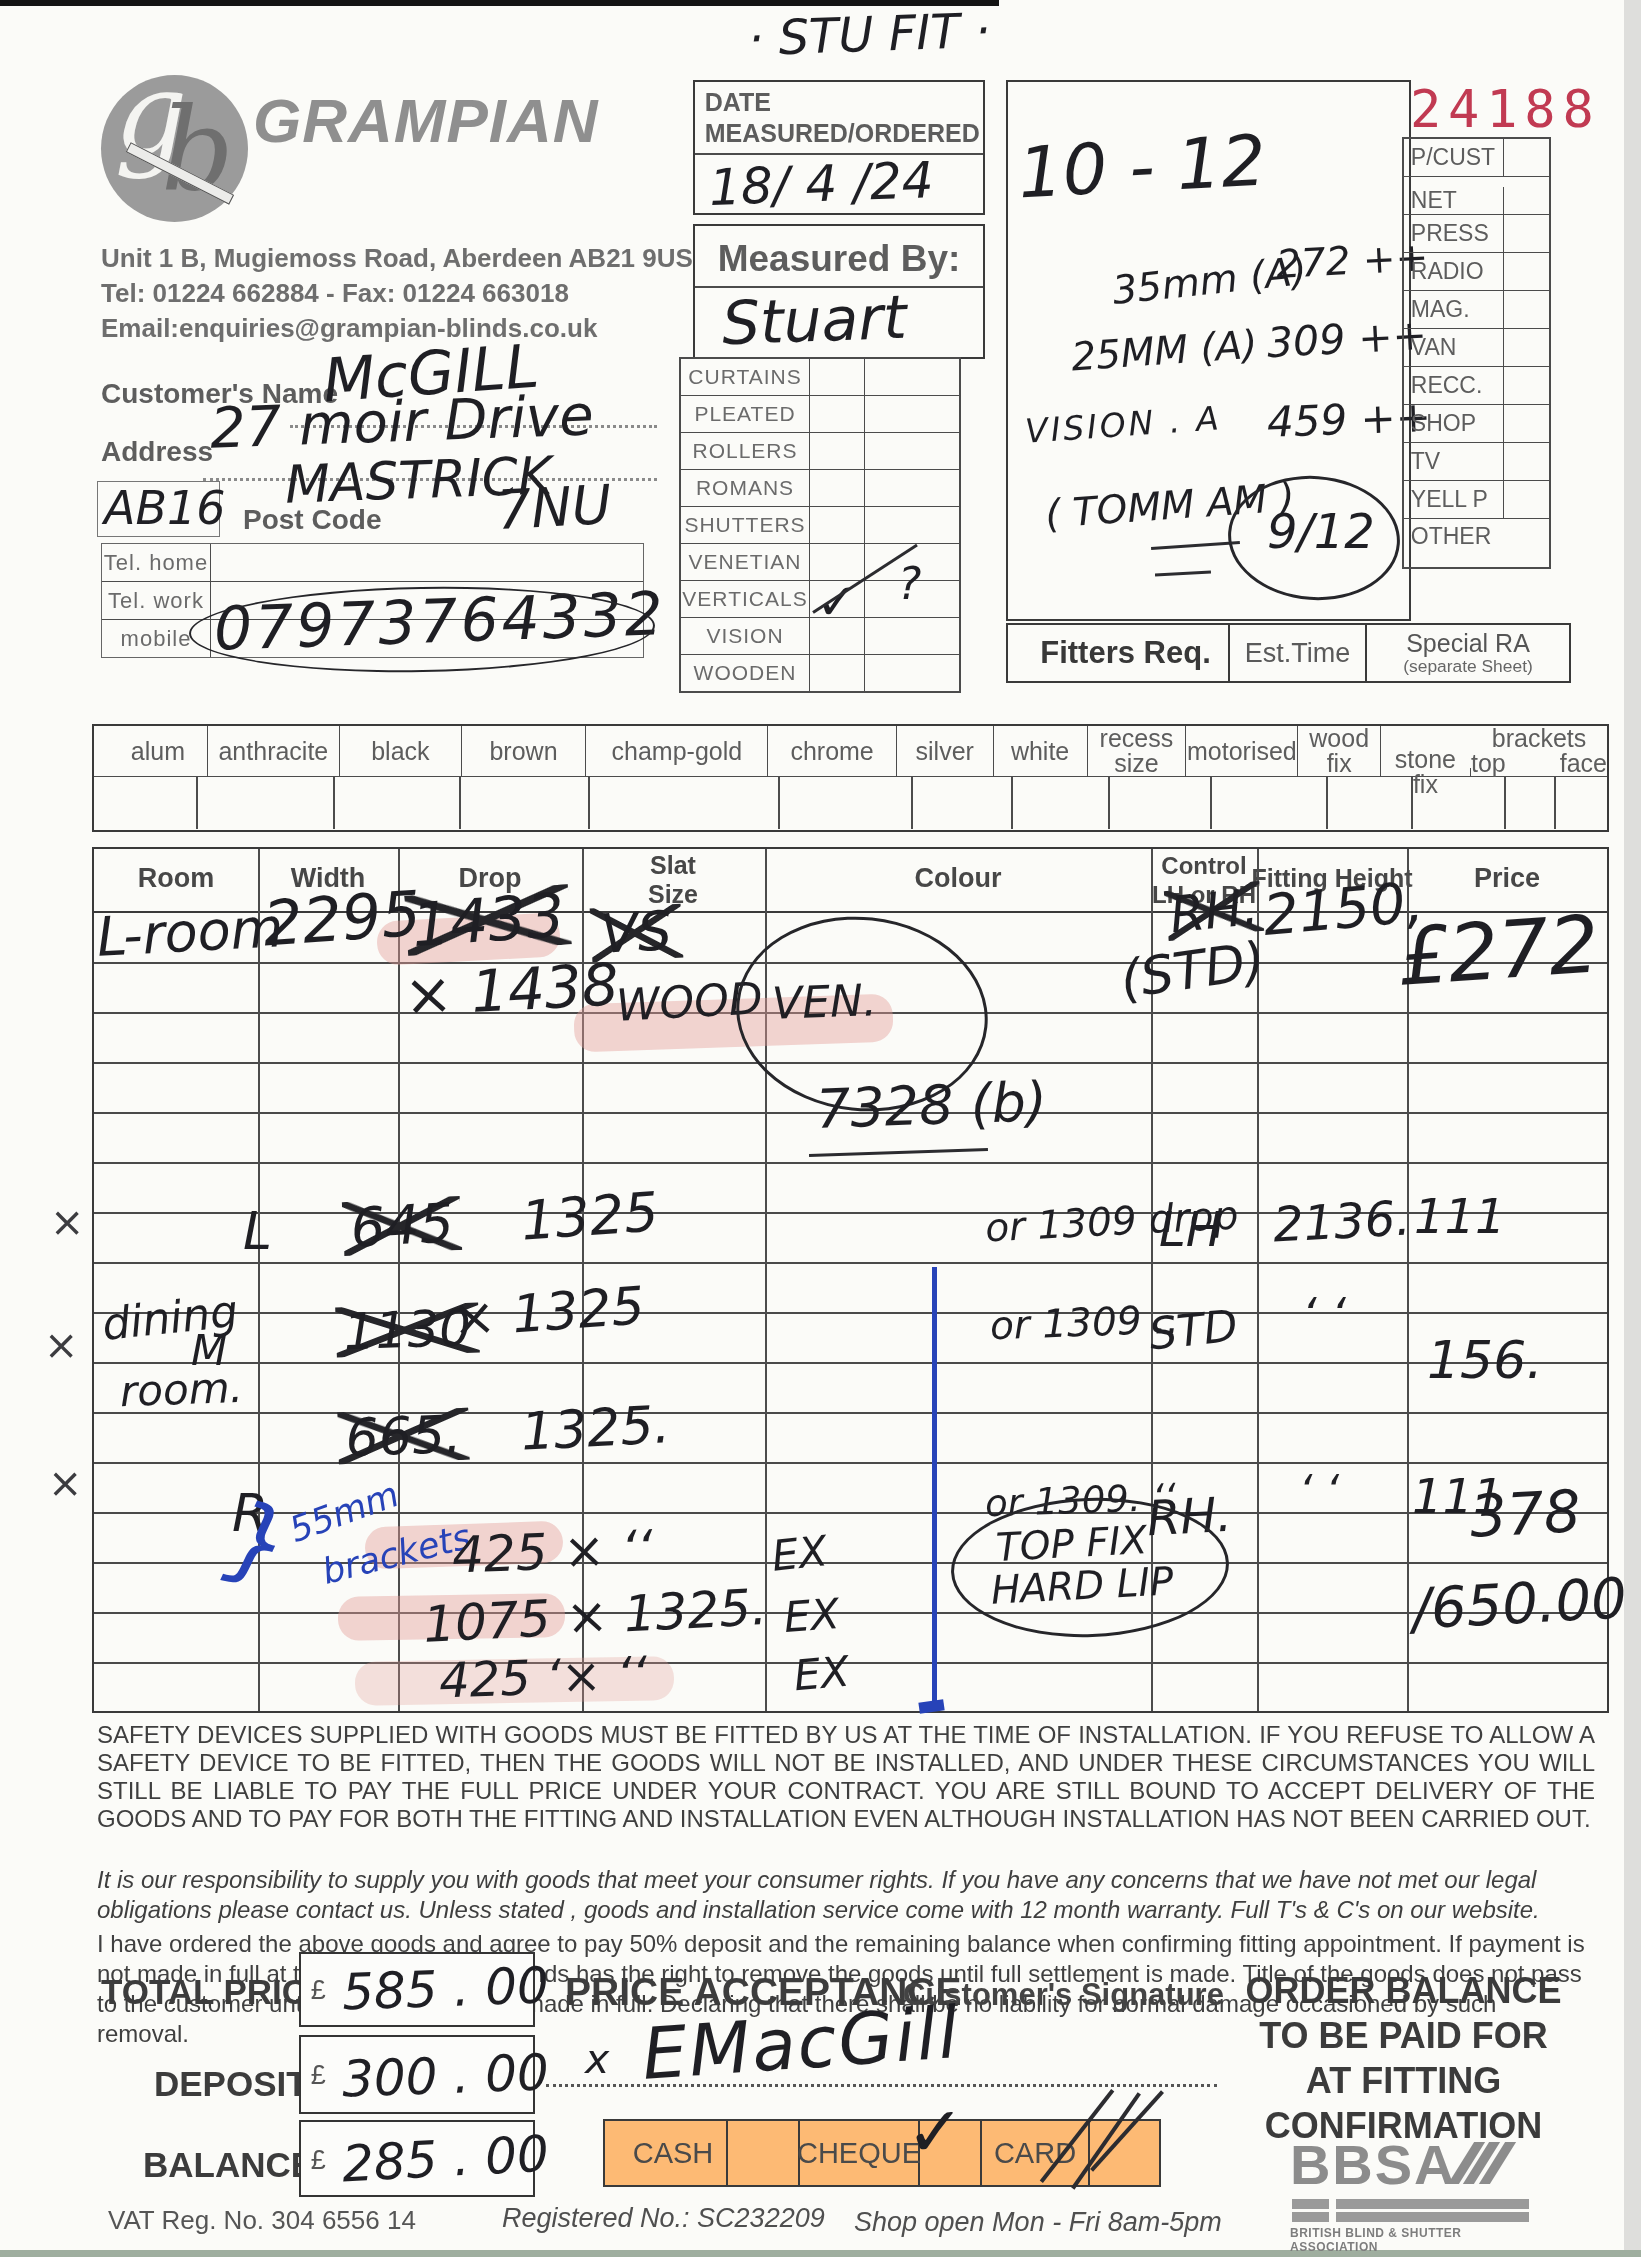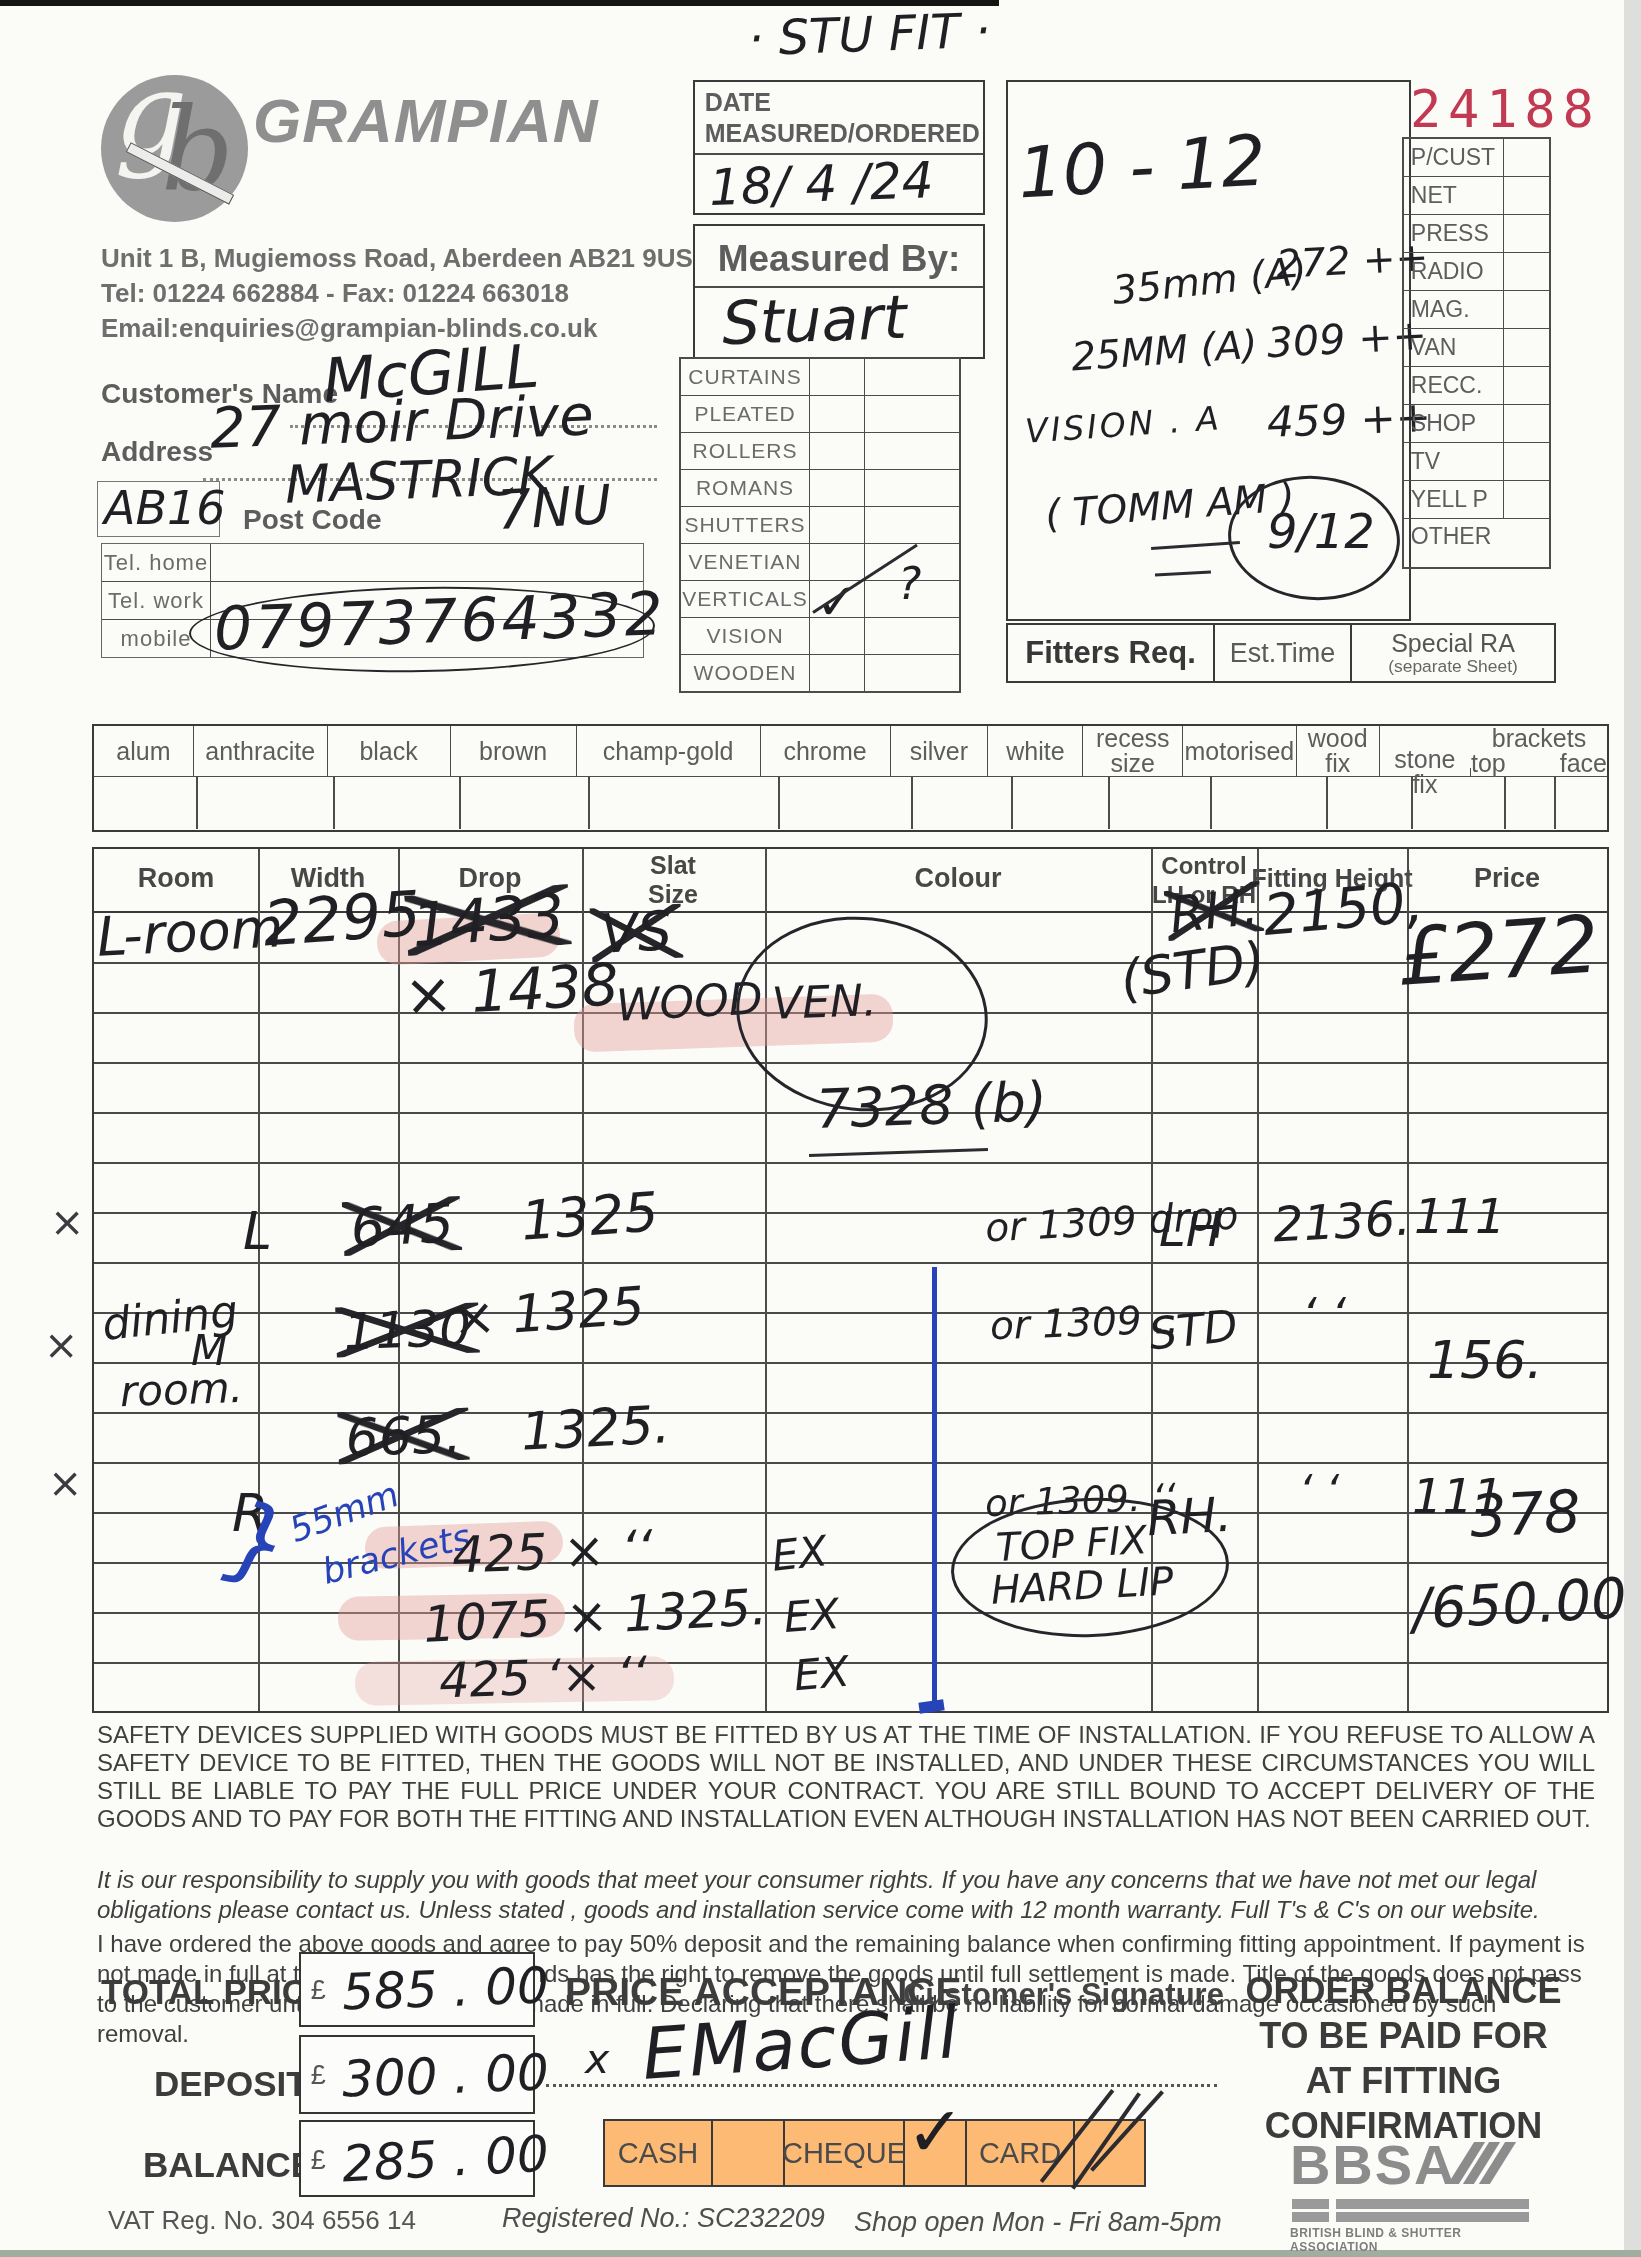--- a/index.html
+++ b/index.html
@@ -19,21 +19,21 @@
      linear-gradient(to bottom right, transparent 45%, #26262a 46%, #26262a 52%, transparent 53%);}
   .oval{border:3.4px solid #26262a;border-radius:50%;}
   .dotline{border-bottom:3.9px dotted #8a8a8a;}
   .boxed{border:2.9px solid #3a3a3a;}
   .cell-div{background:#4c4c4c;}
   .lbl{color:#5d5d5d;}
   .pink{background:rgba(226,155,150,.42);border-radius:21px;}
   .penline{background:#2c2c30;}
   .blueline{background:#2743b8;}
   
-  .flexrow{display:flex;}
+  .flexrow{display:flex;padding-left:15px;}
   .ck-row{display:flex;border-bottom:1.9px solid #4c4c4c;}
   .ck-row:last-child{border-bottom:none;}
   .ck-label{width:128px;border-right:1.9px solid #4c4c4c;display:flex;align-items:center;justify-content:center;
             font-size:21px;color:#6b6b6b;letter-spacing:1px;}
   .ck-check{width:54px;border-right:1.9px solid #4c4c4c;}
   .ck-rest{flex:1;}
   .src-row{display:flex;border-bottom:1.9px solid #4c4c4c;}
   .src-row:last-child{border-bottom:none;}
   .src-label{width:92px;border-right:1.9px solid #4c4c4c;font-size:23px;color:#5d5d5d;
              display:flex;align-items:center;padding-left:6.8px;}
@@ -178,21 +178,21 @@
     <div class="abs penline" style="left:147px;top:490px;width:56px;height:3.4px;transform:rotate(-3deg);"></div>
     <div class="abs oval" style="left:220px;top:394px;width:166px;height:118px;transform:rotate(4deg);"></div>
     <div class="abs hw" style="left:259px;top:425px;font-size:48px;">9/12</div>
   </div>
 
   <div class="abs" style="left:1402px;top:137px;width:145px;border:2.4px solid #4c4c4c;">
     <div class="src-row" style="height:37px;">
         <div class="src-label">P/CUST</div>
         <div class="src-check"></div>
       </div>
-    <div class="src-row" style="height:37px;">
+    <div class="src-row" style="height:37px;align-items:flex-end;">
         <div class="src-label">NET</div>
         <div class="src-check"></div>
       </div>
     <div class="src-row" style="height:37px;">
         <div class="src-label">PRESS</div>
         <div class="src-check"></div>
       </div>
     <div class="src-row" style="height:37px;">
         <div class="src-label">RADIO</div>
         <div class="src-check"></div>

